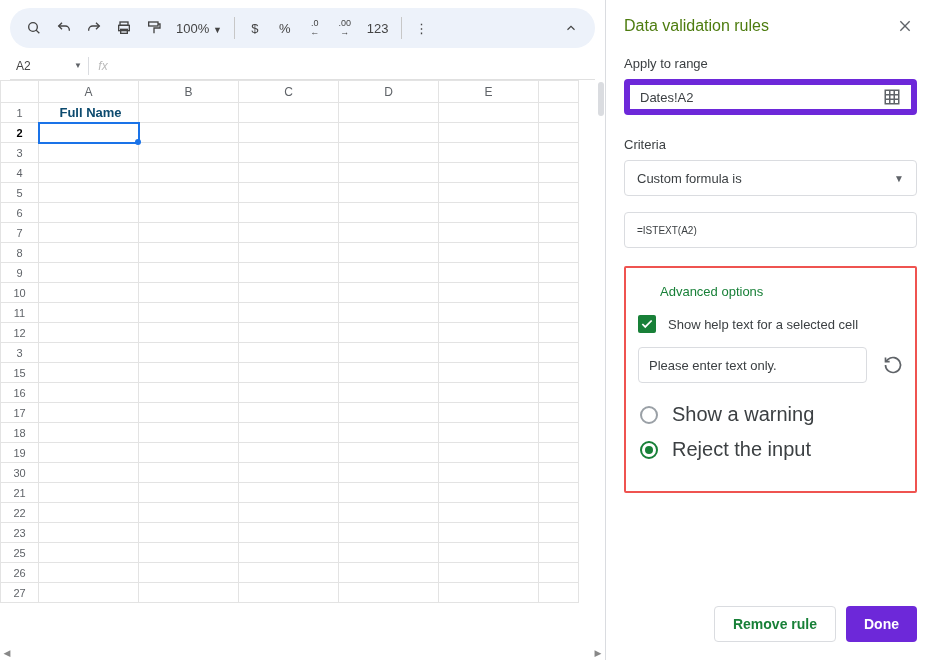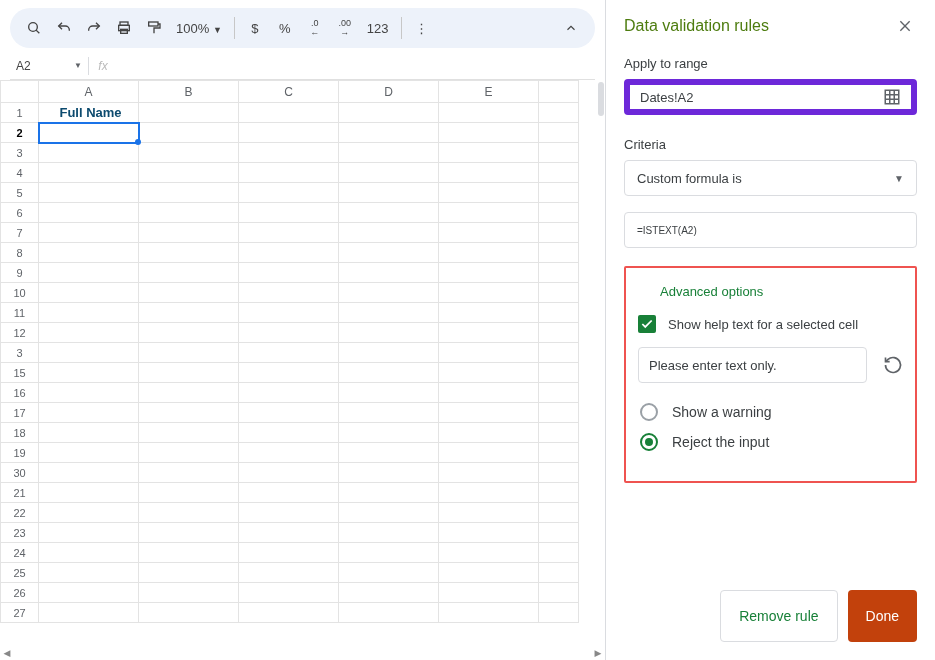--- a/index.html
+++ b/index.html
@@ -52,29 +52,29 @@
 
   .advanced-box { border: 2px solid #ef5350; border-radius: 2px; padding: 16px 12px 18px 12px; position: relative; }
   .adv-title { color: #188038; font-weight: 500; font-size: 13px; margin-left: 22px; margin-bottom: 16px; }
   .check-row { display: flex; align-items: center; gap: 12px; font-size: 13px; color: #3c4043; margin-bottom: 14px; }
   .checkbox { width: 18px; height: 18px; background: #188038; border-radius: 2px; display:flex; align-items:center; justify-content:center; flex-shrink:0; }
   .helptext-row { display:flex; align-items:center; gap:16px; margin-bottom: 20px; }
   .helptext-field { flex:1; border:1px solid #dadce0; border-radius:4px; height:36px; padding:0 10px; display:flex; align-items:center; }
   .helptext-field input { border:none; outline:none; font-size:13px; width:100%; color:#3c4043; }
   .refresh-icon { width:20px; height:20px; color:#5f6368; }
   .invalid-label { font-size: 14px; color:#202124; margin-bottom: 12px; }
-  .radio-row { display:flex; align-items:center; gap:14px; font-size:14px; color:#3c4043; margin-bottom: 12px; margin-left: 2px; }
+  .radio-row { display:flex; align-items:center; gap:14px; font-size:20px; color:#3c4043; margin-bottom: 12px; margin-left: 2px; }
   .radio { width:18px; height:18px; border:2px solid #9aa0a6; border-radius:50%; flex-shrink:0; position:relative; }
   .radio.checked { border-color:#188038; }
   .radio.checked::after { content:''; position:absolute; top:3px; left:3px; width:8px; height:8px; background:#188038; border-radius:50%; }
 
   .panel-footer { display:flex; justify-content:flex-end; gap:10px; padding: 14px 18px 18px 18px; border-top: 1px solid #fff; }
-  .btn { height: 52px; padding: 0 18px; border-radius: 4px; font-size: 14px; font-weight:400; cursor:pointer; display:flex; align-items:center; }
+  .btn { height: 36px; padding: 0 18px; border-radius: 4px; font-size: 14px; font-weight:700; cursor:pointer; display:flex; align-items:center; }
   .btn-outline { border:1px solid #dadce0; background:#fff; color:#188038; }
-  .btn-primary { border:none; background:#c2410c; color:#fff; }
+  .btn-primary { border:none; background:#6d28d9; color:#fff; }
 </style>
 </head>
 <body>
 
 <div class="left-pane">
 
   <div class="toolbar">
     <div class="tb-btn">
       <svg width="16" height="16" viewBox="0 0 24 24" fill="none" stroke="#444" stroke-width="2">
           <circle cx="10.5" cy="10.5" r="6.5"></circle>
@@ -338,29 +338,20 @@
             <th class="row-hdr">22</th>
             <td></td>
             <td></td>
             <td></td>
             <td></td>
             <td></td>
             <td></td>
           </tr>
           <tr>
             <th class="row-hdr">23</th>
-            <td></td>
-            <td></td>
-            <td></td>
-            <td></td>
-            <td></td>
-            <td></td>
-          </tr>
-          <tr>
-            <th class="row-hdr">24</th>
             <td></td>
             <td></td>
             <td></td>
             <td></td>
             <td></td>
             <td></td>
           </tr>
           <tr>
             <th class="row-hdr">25</th>
             <td></td>

